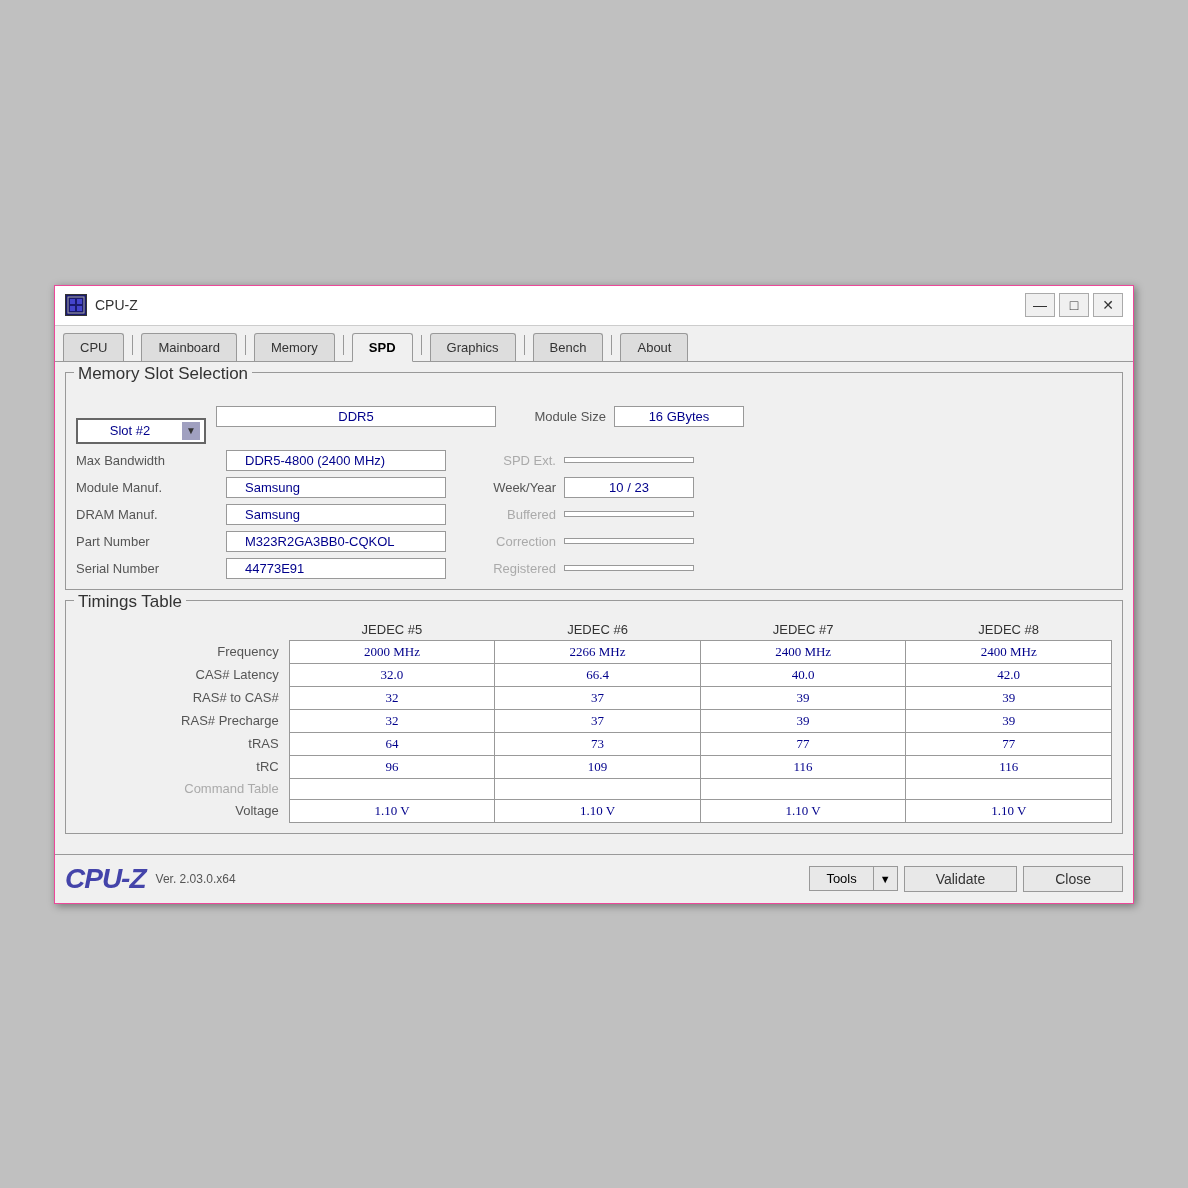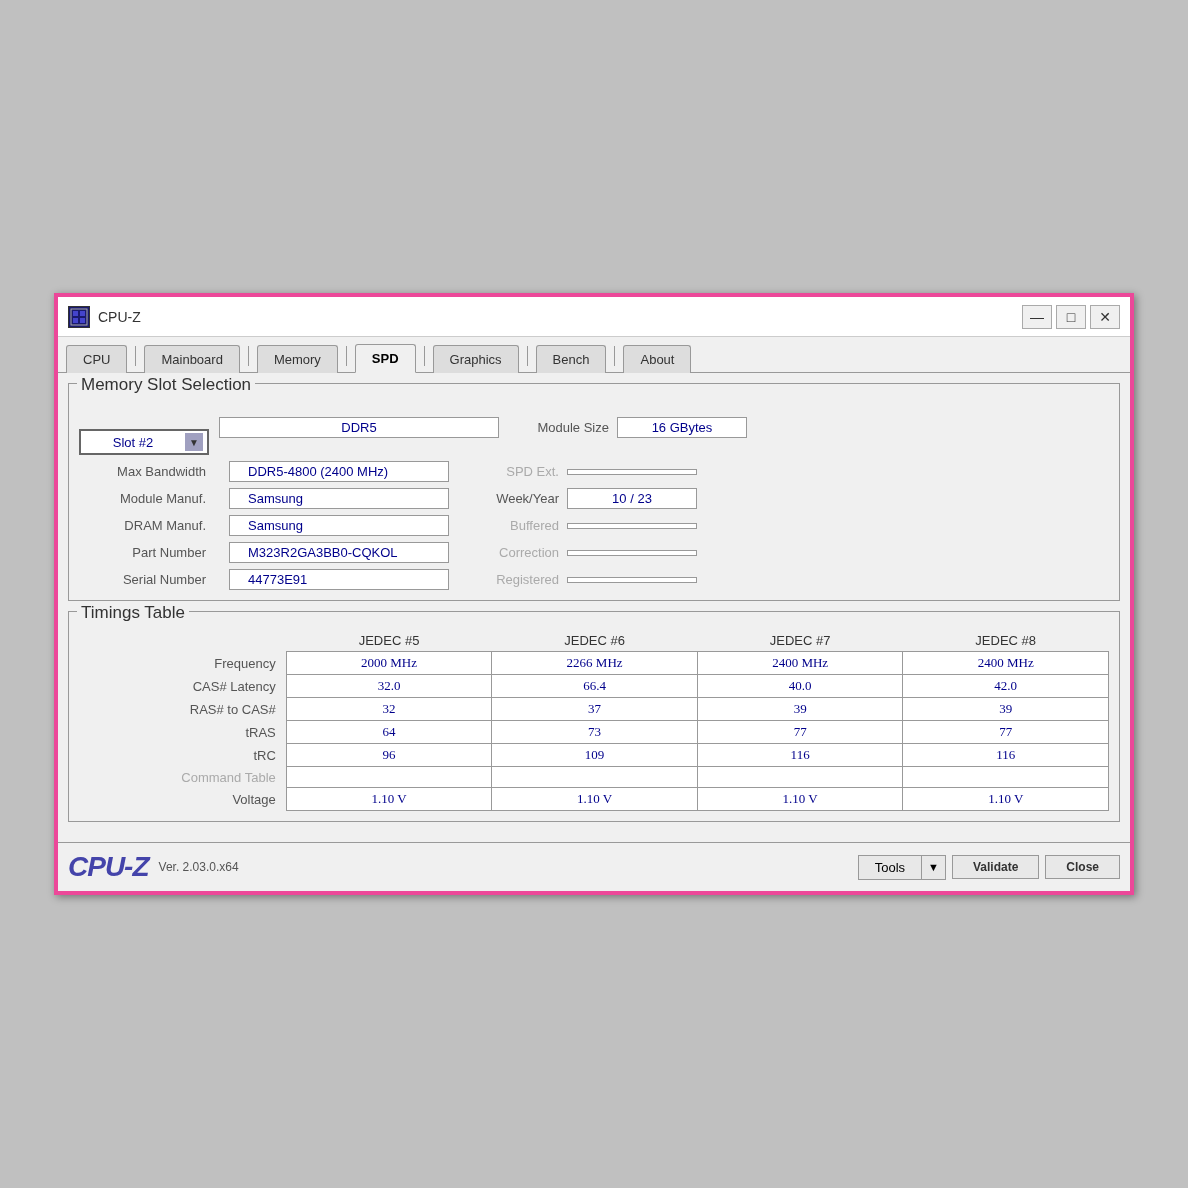--- a/index.html
+++ b/index.html
@@ -9,21 +9,21 @@
       font-size: 13px;
       display: flex;
       justify-content: center;
       align-items: center;
       width: 1188px;
       height: 1188px;
     }
     .window {
       width: 1080px;
       background: #000000;
-      border: 4px solid #ec4899;
+      border: 1px solid #ec4899;
       box-shadow: 2px 2px 8px rgba(0,0,0,0.4);
     }
     .title-bar {
       background: #fff;
       border-bottom: 1px solid #ccc;
       display: flex;
       align-items: center;
       justify-content: space-between;
       padding: 6px 10px;
       height: 40px;
@@ -125,23 +125,22 @@
       flex-direction: column;
       gap: 6px;
       padding-top: 8px;
     }
     .spd-row {
       display: flex;
       align-items: center;
     }
     .spd-label {
       color: #555;
-      text-align: right;
       min-width: 150px;
-      padding-right: 23px;
+      padding-right: 12px;
     }
     .spd-value {
       border: 1px solid #999;
       background: white;
       padding: 2px 18px;
       min-width: 220px;
       text-align: left;
       color: #00008b;
     }
     .spd-right-section {
@@ -262,26 +261,25 @@
       color: #1a1a8c;
     }
     .footer-version {
       font-size: 12px;
       color: #555;
       flex: 1;
     }
     .footer-btn {
       border: 1px solid #999;
       background: #e8e8e8;
-      padding: 4px 20px;
-      cursor: pointer;
-      font-size: 12px;
+      padding: 4px 31px;
+      cursor: pointer;
+      font-size: 14px;
       color: #333;
       margin-left: 6px;
-      font-weight: bold;
     }
     .tools-group {
       display: flex;
       align-items: center;
       border: 1px solid #999;
       background: #e8e8e8;
     }
     .tools-main {
       padding: 4px 16px;
       cursor: pointer;
@@ -429,20 +427,27 @@
               <td class="cell-value">42.0</td>
             </tr>
             <tr>
               <td class="row-label">RAS# to CAS#</td>
               <td class="cell-value">32</td>
               <td class="cell-value">37</td>
               <td class="cell-value">39</td>
               <td class="cell-value">39</td>
             </tr>
             <tr>
+              <td class="row-label">RAS# Precharge</td>
+              <td class="cell-value">32</td>
+              <td class="cell-value">37</td>
+              <td class="cell-value">39</td>
+              <td class="cell-value">39</td>
+            </tr>
+            <tr>
               <td class="row-label">tRAS</td>
               <td class="cell-value">64</td>
               <td class="cell-value">73</td>
               <td class="cell-value">77</td>
               <td class="cell-value">77</td>
             </tr>
             <tr>
               <td class="row-label">tRC</td>
               <td class="cell-value">96</td>
               <td class="cell-value">109</td>

